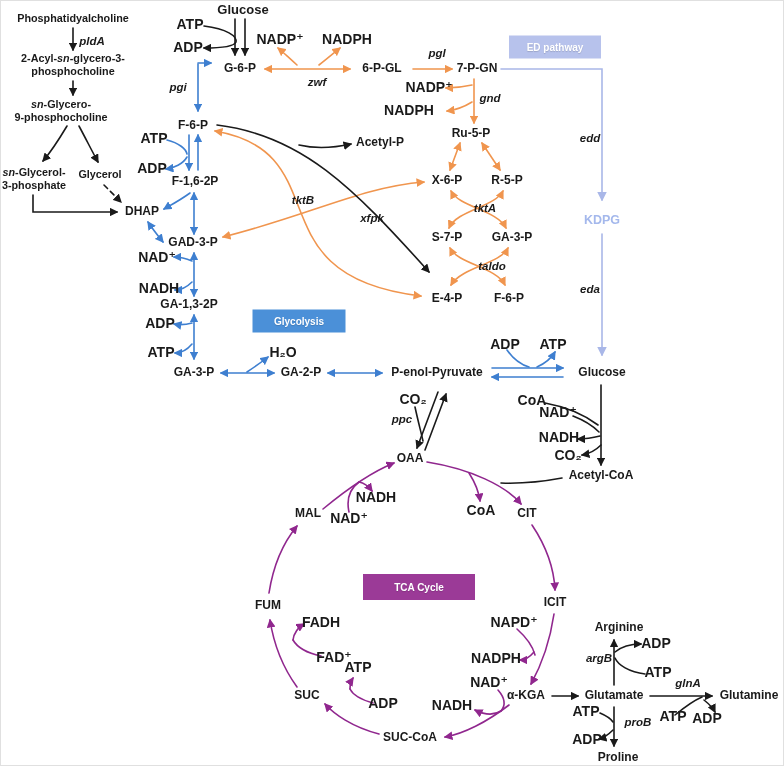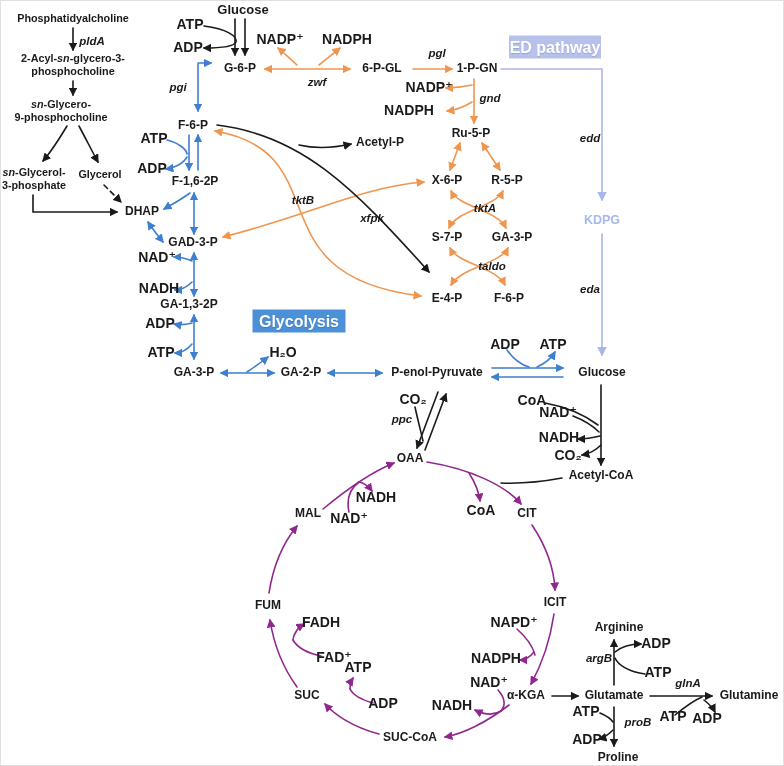--- a/index.html
+++ b/index.html
@@ -28,21 +28,21 @@
     font-weight:bold;white-space:nowrap;color:var(--black-arrow);
     font-size:12px;line-height:1.1;z-index:2;
   }
   .cf{font-size:14px;}
   .enz{font-style:italic;font-size:11.5px;}
   .sm{font-size:10.8px;}
   .lg{font-size:13px;}
   .kdpg{color:var(--kdpg-text);font-size:12.5px;}
   .badge{
     position:absolute;transform:translate(-50%,-50%);
-    color:var(--badge-text);font-weight:bold;font-size:16px;
+    color:var(--badge-text);font-weight:bold;font-size:10px;
     display:flex;align-items:center;justify-content:center;z-index:2;
     text-shadow:0 1px 1px rgba(0,0,0,0.15);
   }
   #badge-ed{width:92px;height:23px;background:var(--ed-badge-bg);}
   #badge-pp{width:102px;height:24px;background:var(--pp-badge-bg);}
   #badge-gly{width:93px;height:23px;background:var(--glycolysis-badge-bg);}
   #badge-tca{width:112px;height:26px;background:var(--tca-badge-bg);}
 </style>
 </head>
 <body>
@@ -179,20 +179,21 @@
       <path class="k thin" d="M674,714 C685,705 694,699 701,696"></path>
       <path class="k thin" d="M703,699 C708,703 712,707 714,711" marker-end="url(#mk-k)"></path>
       <path class="k w18" d="M613,706 L613,745" marker-end="url(#mk-k)"></path>
       <path class="k thin" d="M599,712 C606,715 610,718 612,721"></path>
       <path class="k thin" d="M612,729 C607,734 602,737 598,738" marker-end="url(#mk-k)"></path>
     </g>
   </svg>
 
   <div id="badge-ed" class="badge" style="left:554px;top:46px">ED pathway</div>
   <div id="badge-gly" class="badge" style="left:298px;top:320px">Glycolysis</div>
+  <div id="badge-tca" class="badge" style="left:418px;top:586px">TCA Cycle</div>
 
   <div class="lbl sm" style="left:72px;top:18px">Phosphatidyalcholine</div>
   <div class="lbl enz" style="left:91px;top:40px">pldA</div>
   <div class="lbl sm" style="left:72px;top:58px"><span>2-Acyl-</span><i>sn</i><span>-glycero-3-</span></div>
   <div class="lbl sm" style="left:72px;top:71px">phosphocholine</div>
   <div class="lbl sm" style="left:60px;top:104px"><i>sn</i><span>-Glycero-</span></div>
   <div class="lbl sm" style="left:60px;top:117px">9-phosphocholine</div>
   <div class="lbl sm" style="left:33px;top:172px"><i>sn</i><span>-Glycerol-</span></div>
   <div class="lbl sm" style="left:33px;top:185px">3-phosphate</div>
   <div class="lbl sm" style="left:99px;top:174px">Glycerol</div>
@@ -219,21 +220,21 @@
   <div class="lbl" style="left:436px;top:372px">P-enol-Pyruvate</div>
   <div class="lbl cf" style="left:504px;top:344px">ADP</div>
   <div class="lbl cf" style="left:552px;top:344px">ATP</div>
   <div class="lbl" style="left:601px;top:372px">Glucose</div>
 
   <div class="lbl cf" style="left:279px;top:39px">NADP⁺</div>
   <div class="lbl cf" style="left:346px;top:39px">NADPH</div>
   <div class="lbl enz" style="left:316px;top:81px">zwf</div>
   <div class="lbl" style="left:381px;top:68px">6-P-GL</div>
   <div class="lbl enz" style="left:436px;top:52px">pgl</div>
-  <div class="lbl" style="left:476px;top:68px">1-P-GN</div>
+  <div class="lbl" style="left:476px;top:68px">7-P-GN</div>
   <div class="lbl cf" style="left:428px;top:87px">NADP⁺</div>
   <div class="lbl enz" style="left:489px;top:97px">gnd</div>
   <div class="lbl cf" style="left:408px;top:110px">NADPH</div>
 
   <div class="lbl" style="left:470px;top:133px">Ru-5-P</div>
   <div class="lbl" style="left:446px;top:180px">X-6-P</div>
   <div class="lbl" style="left:506px;top:180px">R-5-P</div>
   <div class="lbl enz" style="left:484px;top:207px">tktA</div>
   <div class="lbl" style="left:446px;top:237px">S-7-P</div>
   <div class="lbl" style="left:511px;top:237px">GA-3-P</div>

